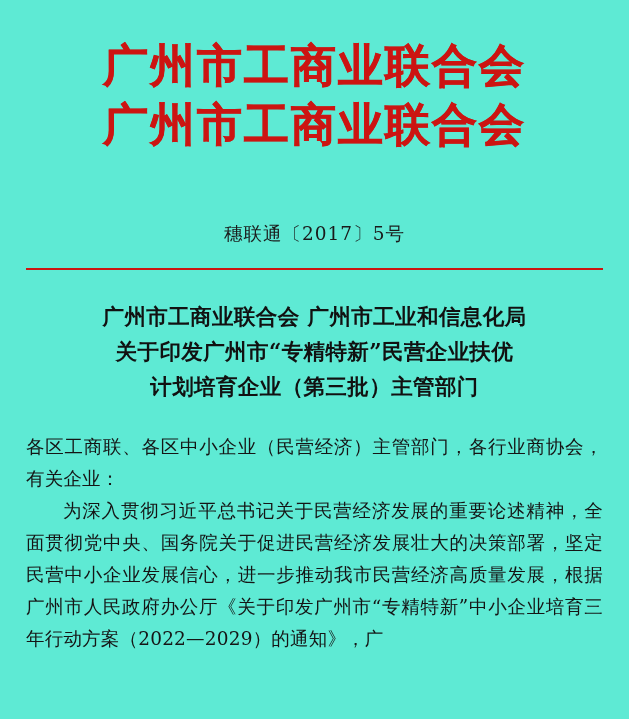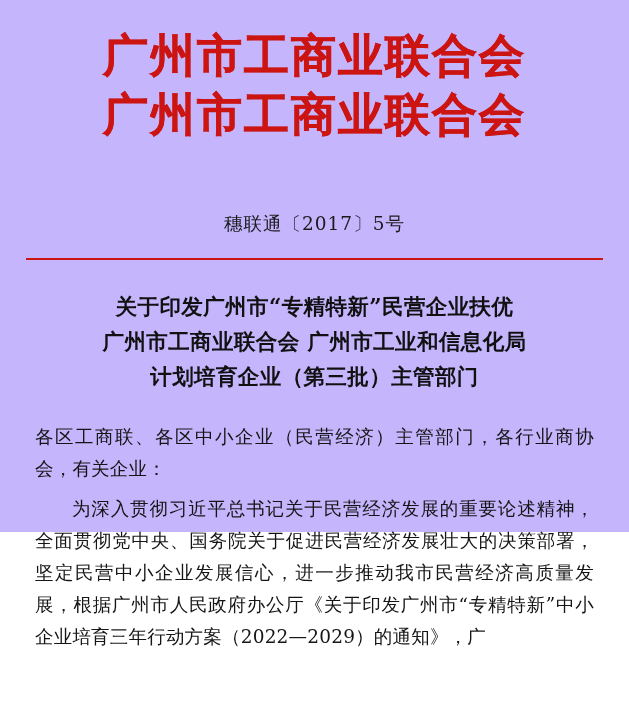--- a/index.html
+++ b/index.html
@@ -9,24 +9,24 @@
   body {
     width: 629px;
     height: 719px;
     background: #ffffff;
     font-family: "DejaVu Serif", "Liberation Serif", serif;
     overflow: hidden;
   }
   .page {
     position: relative;
     width: 629px;
-    height: 532px;
-    background: #c4b5fd;
+    height: 719px;
+    background: #5eead4;
     box-sizing: border-box;
-    padding: 8px 26px;
+    padding: 18px 26px;
   }
   .letterhead {
     padding-top: 18px;
     text-align: center;
   }
   .lh-line {
     color: #cc1512;
     font-family: "DejaVu Serif", "Liberation Serif", serif;
     font-weight: bold;
     font-size: 45px;
@@ -63,21 +63,21 @@
   }
   .body-block {
     margin-top: 26px;
     font-size: 18.5px;
     line-height: 1.72;
     color: #151515;
     text-align: justify;
     letter-spacing: 0.2px;
   }
   .para {
-    margin: 9px;
+    margin: 0;
   }
   .para.indent {
     text-indent: 2em;
   }
   .para + .para {
     margin-top: 1px;
   }
 </style>
 </head>
 <body>
@@ -87,22 +87,22 @@
   <div class="letterhead">
     <div class="lh-line">广州市工商业联合会</div>
     <div class="lh-line">广州市工商业联合会</div>
   </div>
 
   <div class="doc-number">穗联通〔2017〕5号</div>
 
   <div class="red-rule"></div>
 
   <div class="title-block">
+    <div class="title-line">广州市工商业联合会 广州市工业和信息化局</div>
     <div class="title-line">关于印发广州市“专精特新”民营企业扶优</div>
-    <div class="title-line">广州市工商业联合会 广州市工业和信息化局</div>
     <div class="title-line">计划培育企业（第三批）主管部门</div>
   </div>
 
   <div class="body-block">
     <p class="para">各区工商联、各区中小企业（民营经济）主管部门，各行业商协会，有关企业：</p>
     <p class="para indent">为深入贯彻习近平总书记关于民营经济发展的重要论述精神，全面贯彻党中央、国务院关于促进民营经济发展壮大的决策部署，坚定民营中小企业发展信心，进一步推动我市民营经济高质量发展，根据广州市人民政府办公厅《关于印发广州市“专精特新”中小企业培育三年行动方案（2022—2029）的通知》，广</p>
   </div>
 
 </div>
 

